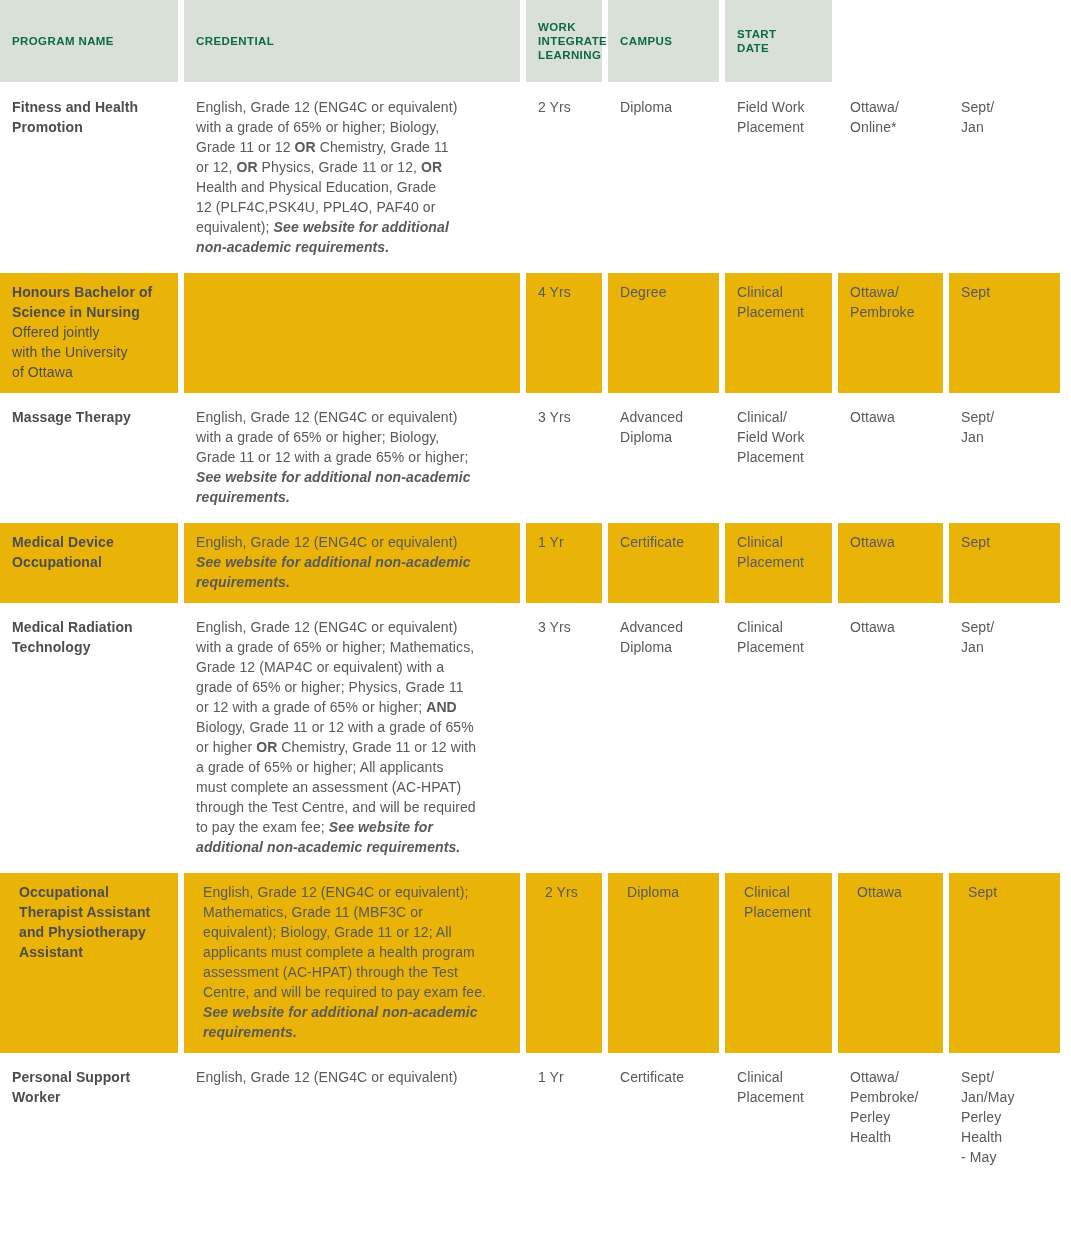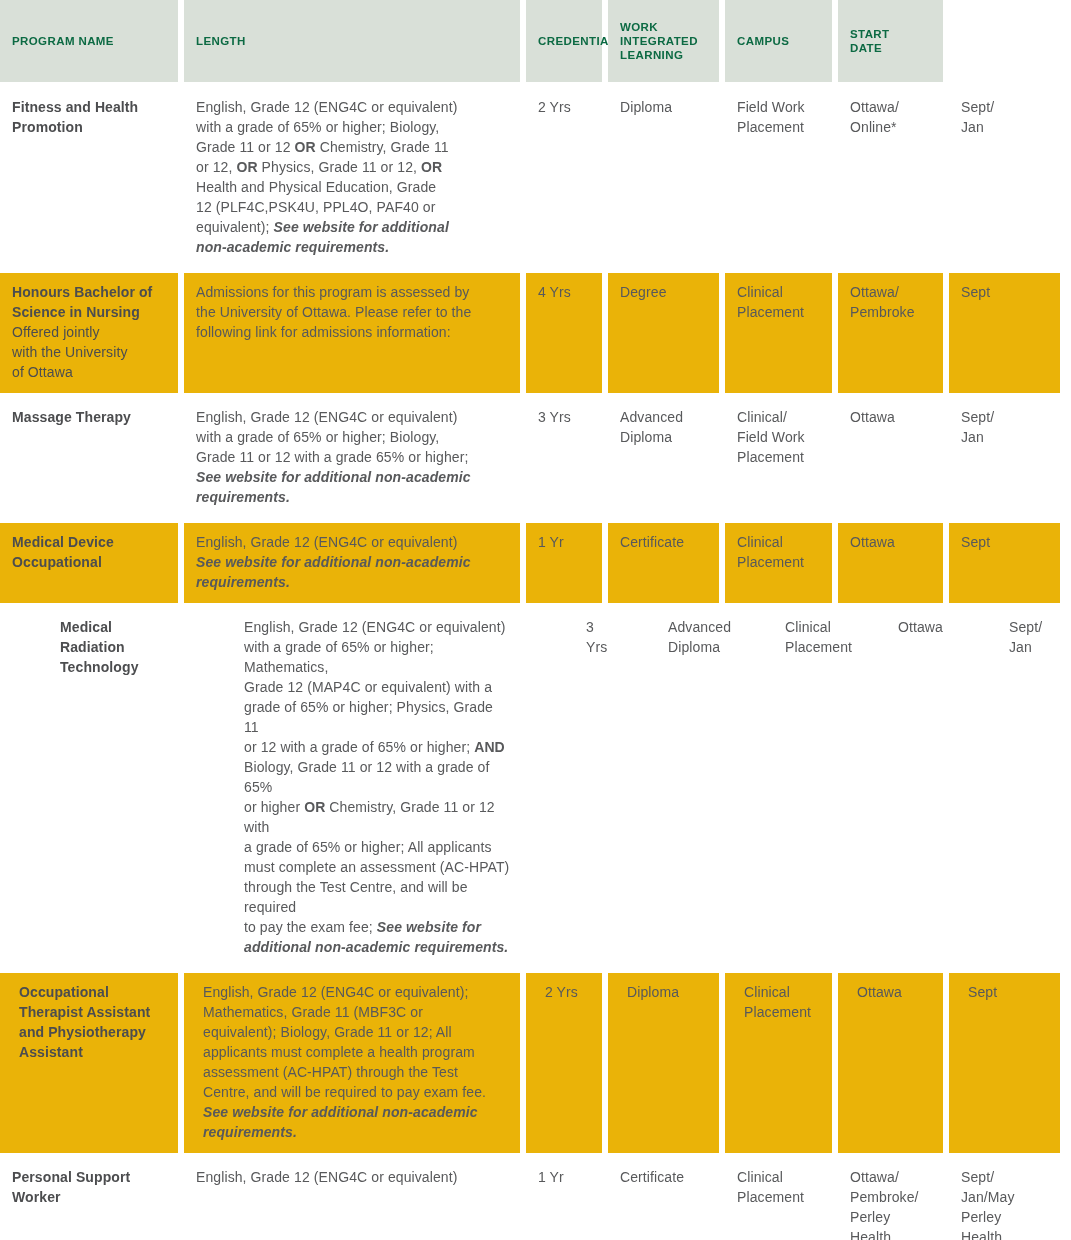--- a/index.html
+++ b/index.html
@@ -53,32 +53,31 @@
   }
   .cell.program { color: #4c4d4f; }
   .seg-bold { font-weight: 700; }
   .seg-bolditalic { font-weight: 700; font-style: italic; }
   .seg-normal { font-weight: 400; font-style: normal; }
   
   .table .row:nth-child(2) .cell { min-height: 127px; }
   .table .row:nth-child(3) .cell { min-height: 94px; }
   .table .row:nth-child(4) .cell { min-height: 83px; }
   .table .row:nth-child(5) .cell { min-height: 57px; }
-  .table .row:nth-child(6) .cell { min-height: 205px; margin-left: 48px; }
+  .table .row:nth-child(6) .cell { min-height: 205px; }
   .table .row:nth-child(7) .cell { min-height: 140px; padding-left: 19px; }
   .table .row:nth-child(8) .cell { min-height: 85px; }
 </style>
 </head>
 <body>
 
 <div class="page">
   <div class="table">
     <div class="row header-row">
       <div class="cell">PROGRAM NAME</div>
-      <div class="cell">LENGTH</div>
       <div class="cell">CREDENTIAL</div>
       <div class="cell">WORK
 INTEGRATED
 LEARNING</div>
       <div class="cell">CAMPUS</div>
       <div class="cell">START
 DATE</div>
     </div>
   <div class="row">
       <div class="cell program"><span class="seg-bold">Fitness and Health
@@ -99,24 +98,21 @@
 Online*</div>
       <div class="cell">Sept/
 Jan</div>
     </div>
       <div class="row shaded">
       <div class="cell program"><span class="seg-bold">Honours Bachelor of
 Science in Nursing</span><span class="seg-normal">
 Offered jointly
 with the University
 of Ottawa</span></div>
-      <div class="cell"><span class="seg-normal">Admissions for this program is assessed by
-the University of Ottawa. Please refer to the
-following link for admissions information:
-</span></div>
+      <div class="cell"></div>
       <div class="cell">4 Yrs</div>
       <div class="cell">Degree</div>
       <div class="cell">Clinical
 Placement</div>
       <div class="cell">Ottawa/
 Pembroke</div>
       <div class="cell">Sept</div>
     </div>
       <div class="row">
       <div class="cell program"><span class="seg-bold">Massage Therapy</span></div>

